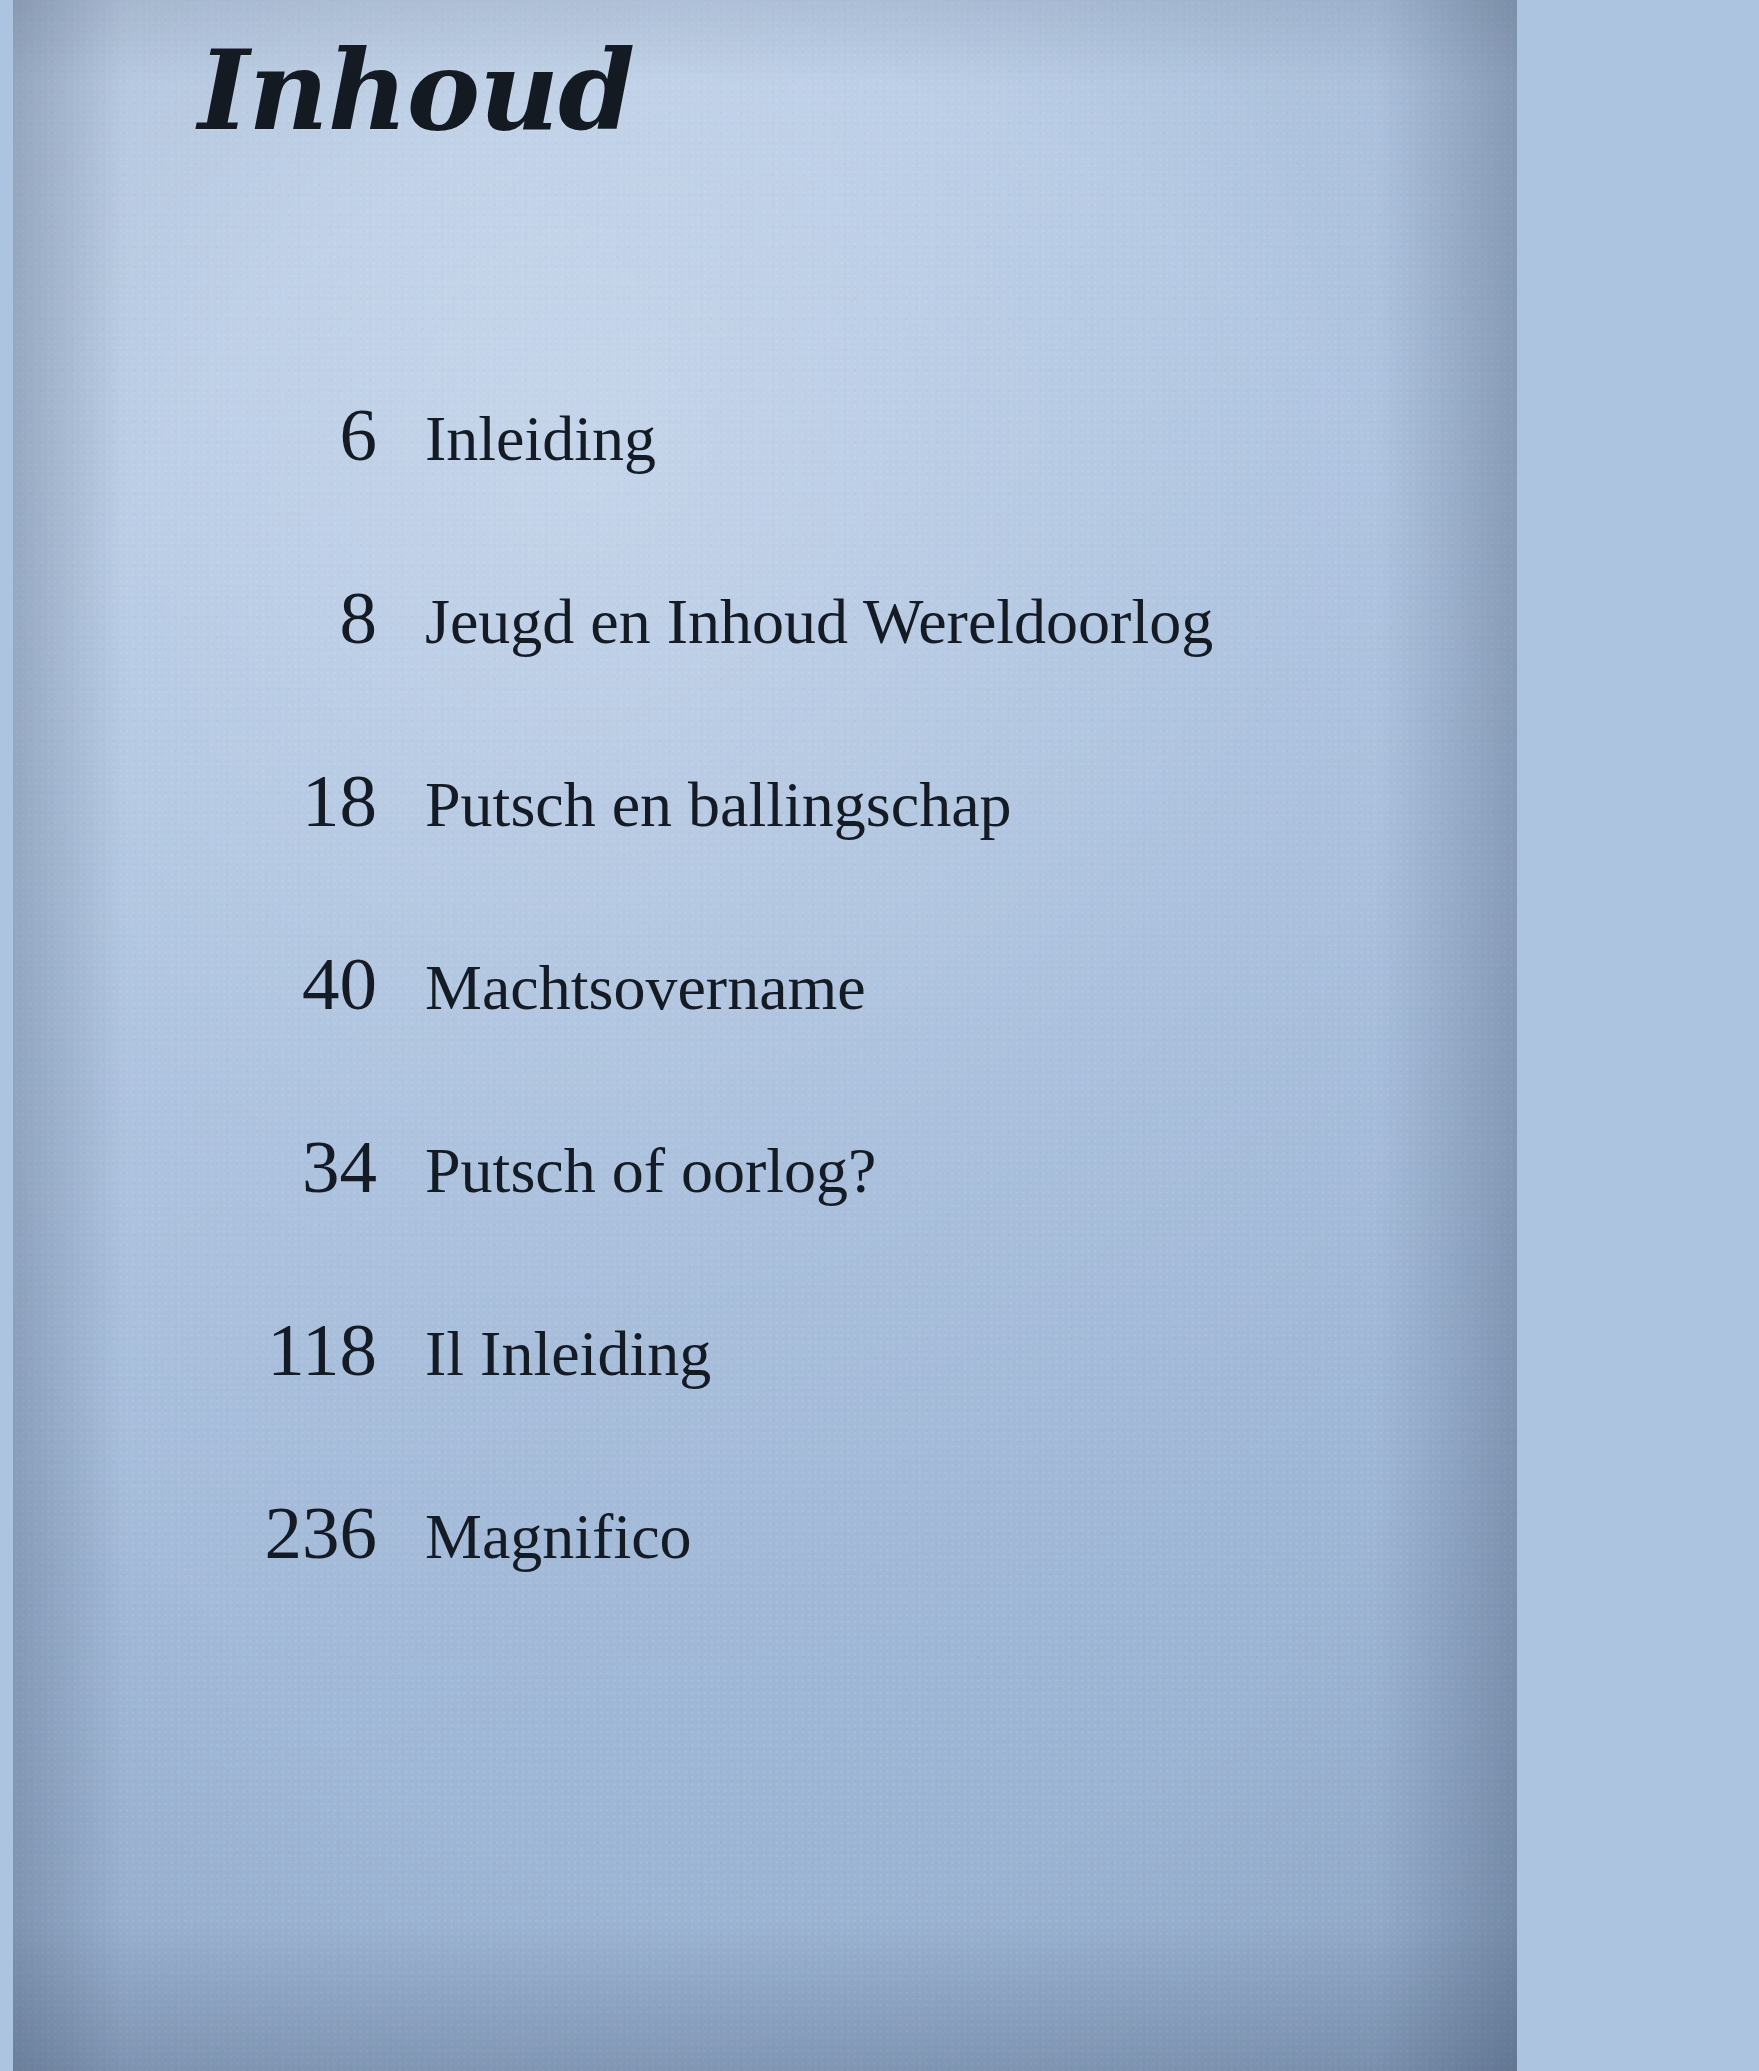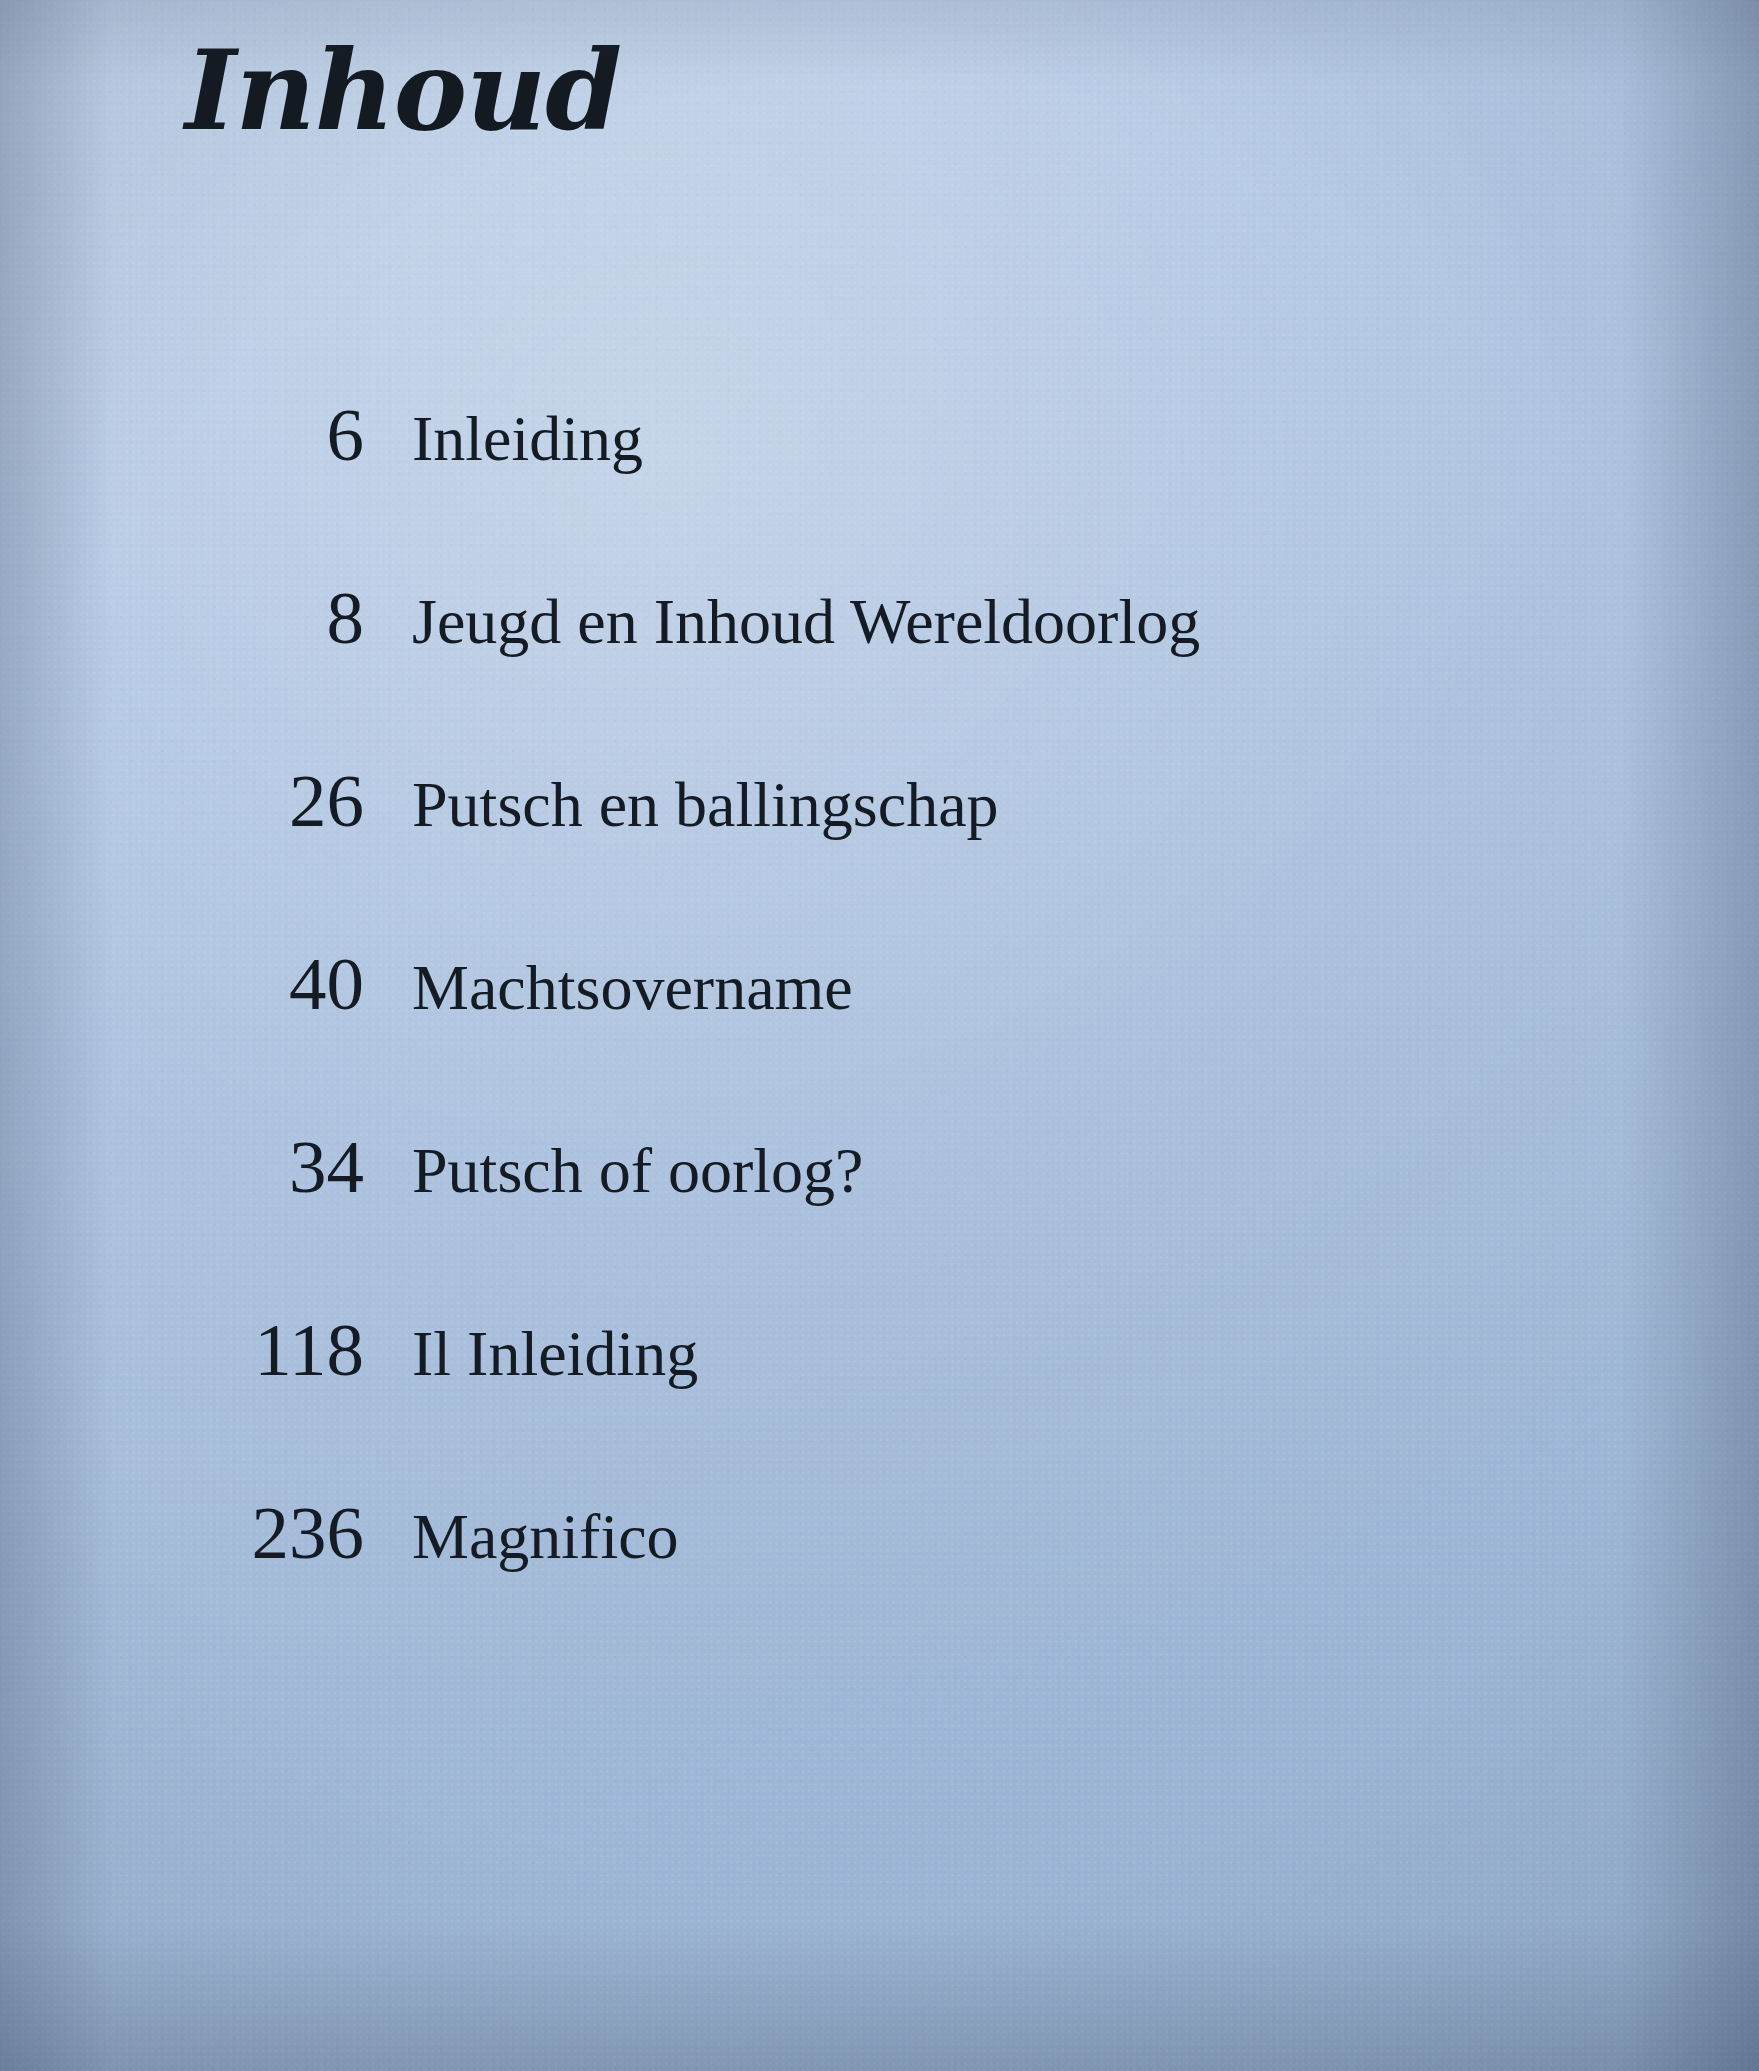--- a/index.html
+++ b/index.html
@@ -10,26 +10,27 @@
     width: 1759px;
     height: 2071px;
     overflow: hidden;
     background: #adc4e0;
     font-family: "Liberation Serif", serif;
   }
 
   
   .page {
     position: relative;
-    width: 1759px;
+    width: 1504px;
     height: 2071px;
     background:
       radial-gradient(ellipse 130% 100% at 38% 22%, rgba(255,255,255,0.28) 0%, rgba(255,255,255,0.06) 38%, rgba(255,255,255,0) 62%),
       linear-gradient(158deg, #b9cde6 0%, #aec4e1 26%, #a6bddb 52%, #9fb7d6 74%, #95aecd 100%);
     overflow: hidden;
+    margin-left: 13px;
   }
   .page::after {
     content: "";
     position: absolute;
     inset: 0;
     pointer-events: none;
     background:
       radial-gradient(ellipse 90% 80% at 50% 48%, rgba(0,0,0,0) 55%, rgba(30,45,70,0.10) 88%, rgba(25,40,65,0.20) 100%);
   }
   
@@ -138,21 +139,21 @@
         <span class="toc-page">6</span>
         <span class="toc-label">Inleiding</span>
       </div>
 
       <div class="toc-row">
         <span class="toc-page">8</span>
         <span class="toc-label">Jeugd en Inhoud Wereldoorlog</span>
       </div>
 
       <div class="toc-row">
-        <span class="toc-page">26</span>
+        <span class="toc-page">18</span>
         <span class="toc-label">Putsch en ballingschap</span>
       </div>
 
       <div class="toc-row">
         <span class="toc-page">40</span>
         <span class="toc-label">Machtsovername</span>
       </div>
 
       <div class="toc-row">
         <span class="toc-page">34</span>

